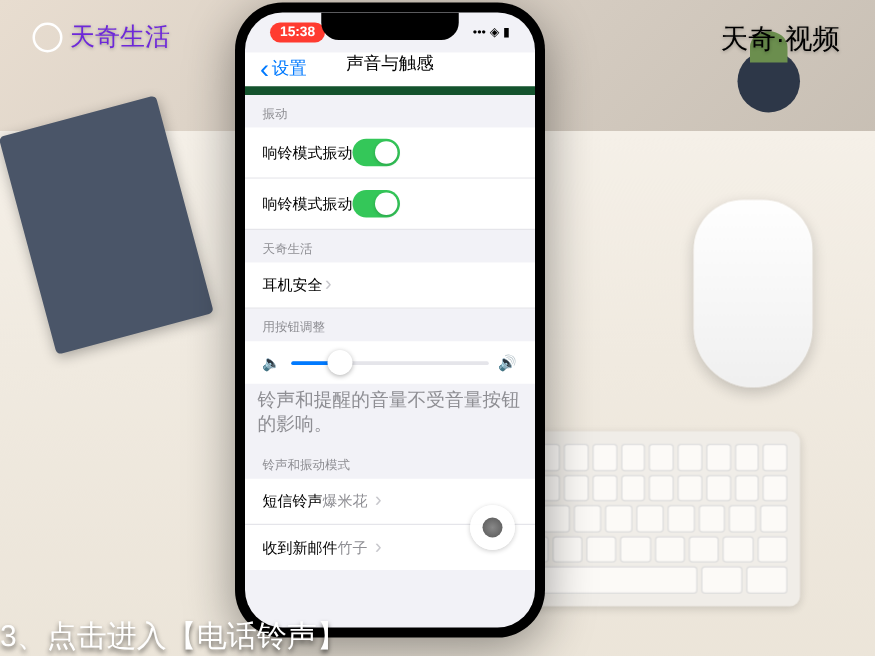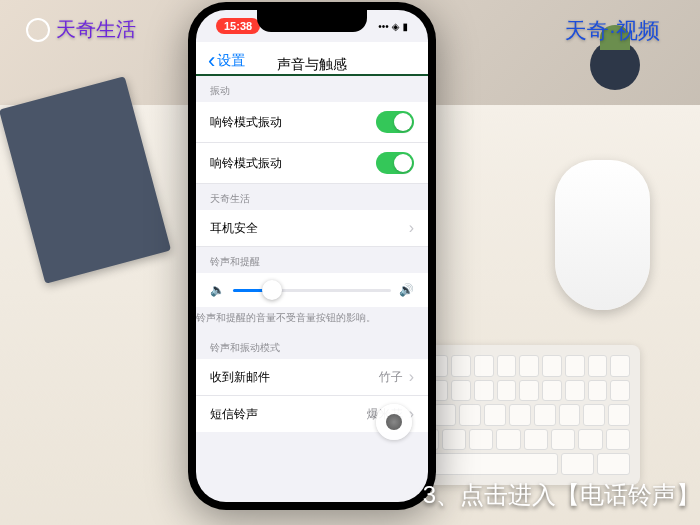--- a/index.html
+++ b/index.html
@@ -8,51 +8,51 @@
 .desk{position:absolute;bottom:0;left:0;right:0;height:420px;background:linear-gradient(180deg,#f5f0e8 0%,#ebe4d8 100%);transform:perspective(800px) rotateX(45deg);transform-origin:top}
 .keyboard{position:absolute;right:60px;bottom:40px;width:290px;height:140px;background:#f0ede8;border-radius:8px;box-shadow:0 2px 8px rgba(0,0,0,.15);padding:10px;display:flex;flex-direction:column;gap:3px}
 .krow{display:flex;gap:3px;flex:1}
 .key{flex:1;background:#fcfaf7;border-radius:3px;border:1px solid #ddd}
 .mouse{position:absolute;right:50px;top:160px;width:95px;height:150px;background:linear-gradient(180deg,#fff,#f0f0f0);border-radius:50px 50px 60px 60px;box-shadow:0 4px 12px rgba(0,0,0,.2)}
 .notebook{position:absolute;left:20px;top:90px;width:130px;height:180px;background:#4a5568;border-radius:4px;transform:rotate(-15deg);box-shadow:0 3px 10px rgba(0,0,0,.3)}
 .plant{position:absolute;right:60px;top:40px;width:50px;height:50px;background:#2d3748;border-radius:50%}
 .plant::after{content:"";position:absolute;top:-15px;left:10px;width:30px;height:25px;background:#6b8e4e;border-radius:50% 50% 0 0}
 .logo-l{position:absolute;top:16px;left:26px;color:#6d28d9;font-size:20px;font-weight:400;display:flex;align-items:center;gap:6px;text-shadow:0 1px 3px rgba(0,0,0,.3)}
 .logo-l::before{content:"";width:20px;height:20px;border:2px solid #fff;border-radius:50%;display:inline-block;position:relative}
-.logo-r{position:absolute;top:16px;right:40px;color:#1d4ed8;font-size:22px;font-weight:500;text-shadow:0 1px 3px rgba(0,0,0,.3)}
-.caption{position:absolute;bottom:14px;left:0;right:0;text-align:right;color:#fff;font-size:24px;font-weight:500;text-shadow:0 2px 4px rgba(0,0,0,.6)}
+.logo-r{position:absolute;top:16px;right:28px;color:#000000;font-size:22px;font-weight:500;text-shadow:0 1px 3px rgba(0,0,0,.3)}
+.caption{position:absolute;bottom:0;left:0;right:0;text-align:left;color:#fff;font-size:24px;font-weight:500;text-shadow:0 2px 4px rgba(0,0,0,.6)}
 .phone{position:absolute;left:188px;top:2px;width:248px;height:508px;background:#000;border-radius:38px;padding:8px;box-shadow:0 10px 40px rgba(0,0,0,.4)}
 .screen{width:100%;height:100%;background:#f2f2f7;border-radius:30px;overflow:hidden;position:relative}
 .notch{position:absolute;top:0;left:50%;transform:translateX(-50%);width:110px;height:22px;background:#000;border-radius:0 0 14px 14px;z-index:10}
 .status{height:32px;display:flex;justify-content:space-between;align-items:center;padding:0 20px;position:relative;z-index:5}
 .time{background:#ff3b30;color:#fff;font-size:11px;font-weight:600;padding:2px 8px;border-radius:10px}
 .sicons{font-size:10px;display:flex;gap:3px;align-items:center}
-.nav{height:34px;background:#fff;display:flex;align-items:flex-end;padding:0 12px;border-bottom:2px solid #14532d;position:relative}
+.nav{height:34px;background:#fff;display:flex;align-items:flex-start;padding:0 12px;border-bottom:7px solid #14532d;position:relative}
 .back{color:#007aff;font-size:14px;display:flex;align-items:center}
 .back::before{content:"‹";font-size:22px;margin-right:2px}
 .title{position:absolute;left:0;right:0;text-align:center;font-size:14px;font-weight:400}
 .content{height:calc(100% - 66px);overflow-y:auto;font-size:12px}
 .sh{padding:8px 14px 4px;color:#8e8e93;font-size:10px}
-.row{background:#fff;padding:9px 14px;display:flex;align-items:center;justify-content:space-between;border-bottom:.5px solid #e5e5ea;min-height:34px}
+.row{background:#fff;padding:9px 14px;display:flex;align-items:center;border-bottom:.5px solid #e5e5ea;min-height:34px}
 .row:last-child{border:none}
 .rlabel{color:#000}
 .rval{color:#8e8e93;display:flex;align-items:center;gap:4px}
 .chev::after{content:"›";color:#c7c7cc;font-size:16px;margin-left:2px}
 .toggle{width:38px;height:22px;border-radius:11px;position:relative}
 .toggle.on{background:#34c759}
 .toggle.off{background:#e5e5ea}
 .toggle::after{content:"";position:absolute;width:18px;height:18px;background:#fff;border-radius:50%;top:2px;box-shadow:0 1px 3px rgba(0,0,0,.2)}
 .toggle.on::after{right:2px}
 .toggle.off::after{left:2px}
 .slider-row{background:#fff;padding:10px 14px;display:flex;align-items:center;gap:8px}
 .slider{flex:1;height:3px;background:#e5e5ea;border-radius:2px;position:relative}
 .slider-fill{position:absolute;left:0;top:0;height:100%;width:25%;background:#007aff;border-radius:2px}
 .slider-thumb{position:absolute;left:25%;top:50%;transform:translate(-50%,-50%);width:20px;height:20px;background:#fff;border-radius:50%;box-shadow:0 1px 4px rgba(0,0,0,.3)}
 .vol-icon{color:#8e8e93;font-size:12px}
-.hint{padding:4px 0 8px;color:#8e8e93;font-size:10px}
+.hint{padding:4px 10px 8px;color:#8e8e93;font-size:15px}
 .hl{border:2px solid #e74c3c!important;border-left:2px solid #e74c3c;border-right:2px solid #e74c3c}
 .assist{position:absolute;bottom:62px;right:16px;width:36px;height:36px;background:rgba(255,255,255,.9);border-radius:50%;display:flex;align-items:center;justify-content:center;box-shadow:0 1px 4px rgba(0,0,0,.2)}
 .assist::after{content:"";width:16px;height:16px;background:radial-gradient(circle,#888,#555);border-radius:50%}
 </style>
 </head>
 <body>
 
 <div class="bg"></div>
 <div class="desk"></div>
 <div class="notebook"></div>
@@ -149,40 +149,40 @@
         <span class="rlabel">响铃模式振动</span>
         <span class="toggle on"></span>
       </div>
 
       <div class="sh">天奇生活</div>
       <div class="row">
         <span class="rlabel">耳机安全</span>
         <span class="rval chev"></span>
       </div>
 
-      <div class="sh">铃声和提醒</div>
+      <div class="sh">用按钮调整</div>
       <div class="slider-row">
         <span class="vol-icon">🔈</span>
         <div class="slider">
           <div class="slider-fill"></div>
           <div class="slider-thumb"></div>
         </div>
         <span class="vol-icon">🔊</span>
       </div>
       <div class="hint">铃声和提醒的音量不受音量按钮的影响。</div>
 
       <div class="sh">铃声和振动模式</div>
       <div id="sound-rows">
           <div class="row">
+            <span class="rlabel">短信铃声</span>
+            <span class="rval chev">爆米花</span>
+          </div>
+          <div class="row">
             <span class="rlabel">收到新邮件</span>
             <span class="rval chev">竹子</span>
-          </div>
-          <div class="row">
-            <span class="rlabel">短信铃声</span>
-            <span class="rval chev">爆米花</span>
           </div>
         </div>
     </div>
     <div class="assist"></div>
   </div>
 </div>
 
 <div class="caption">3、点击进入【电话铃声】</div>
 
 </body></html>

